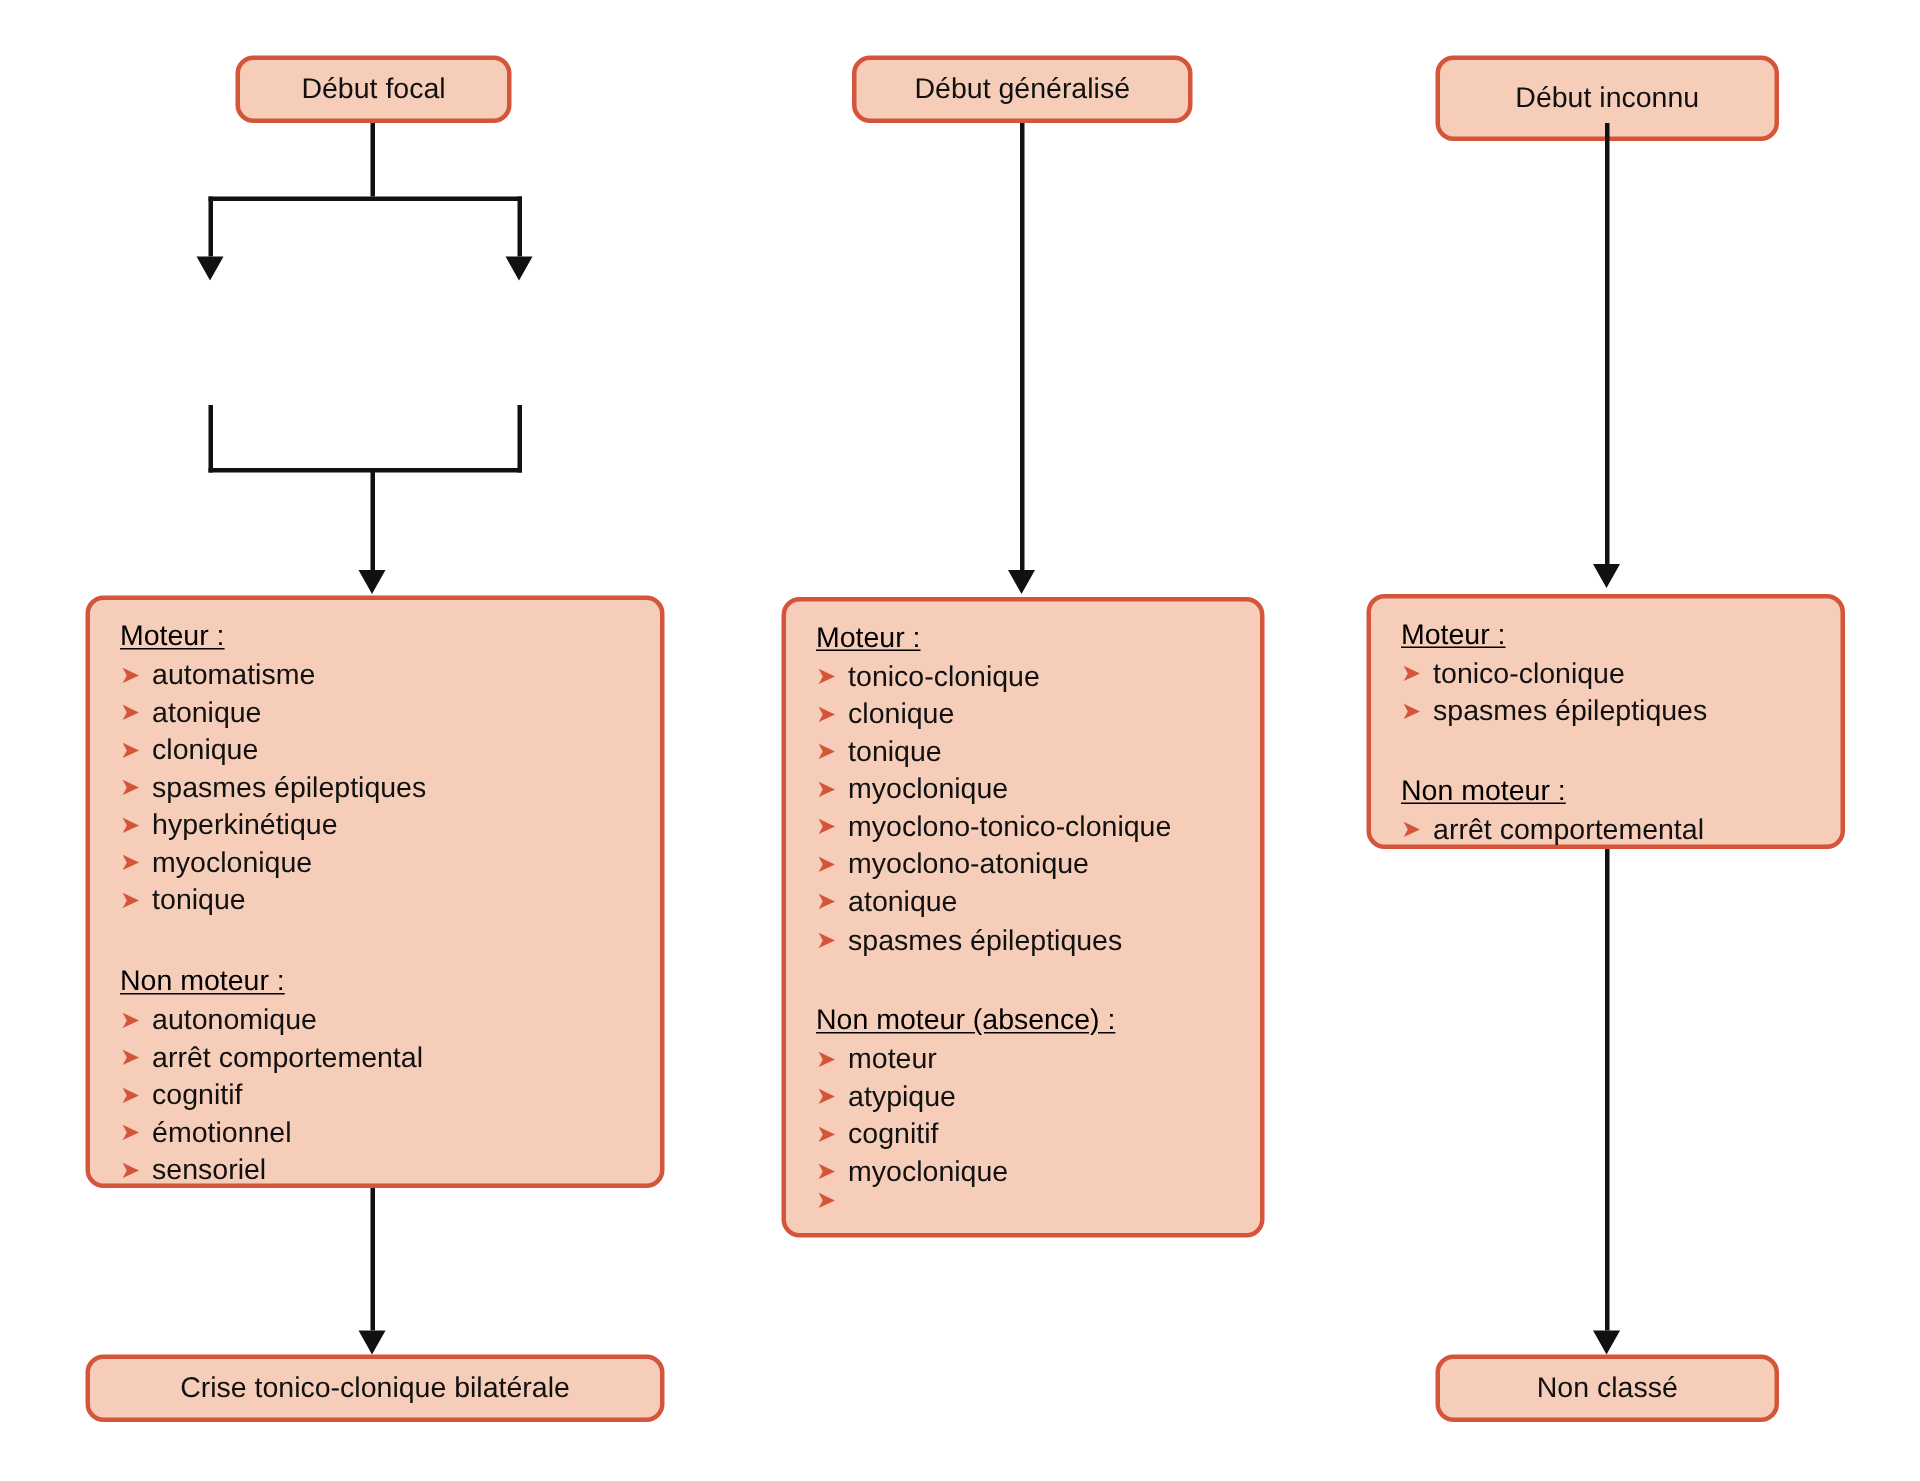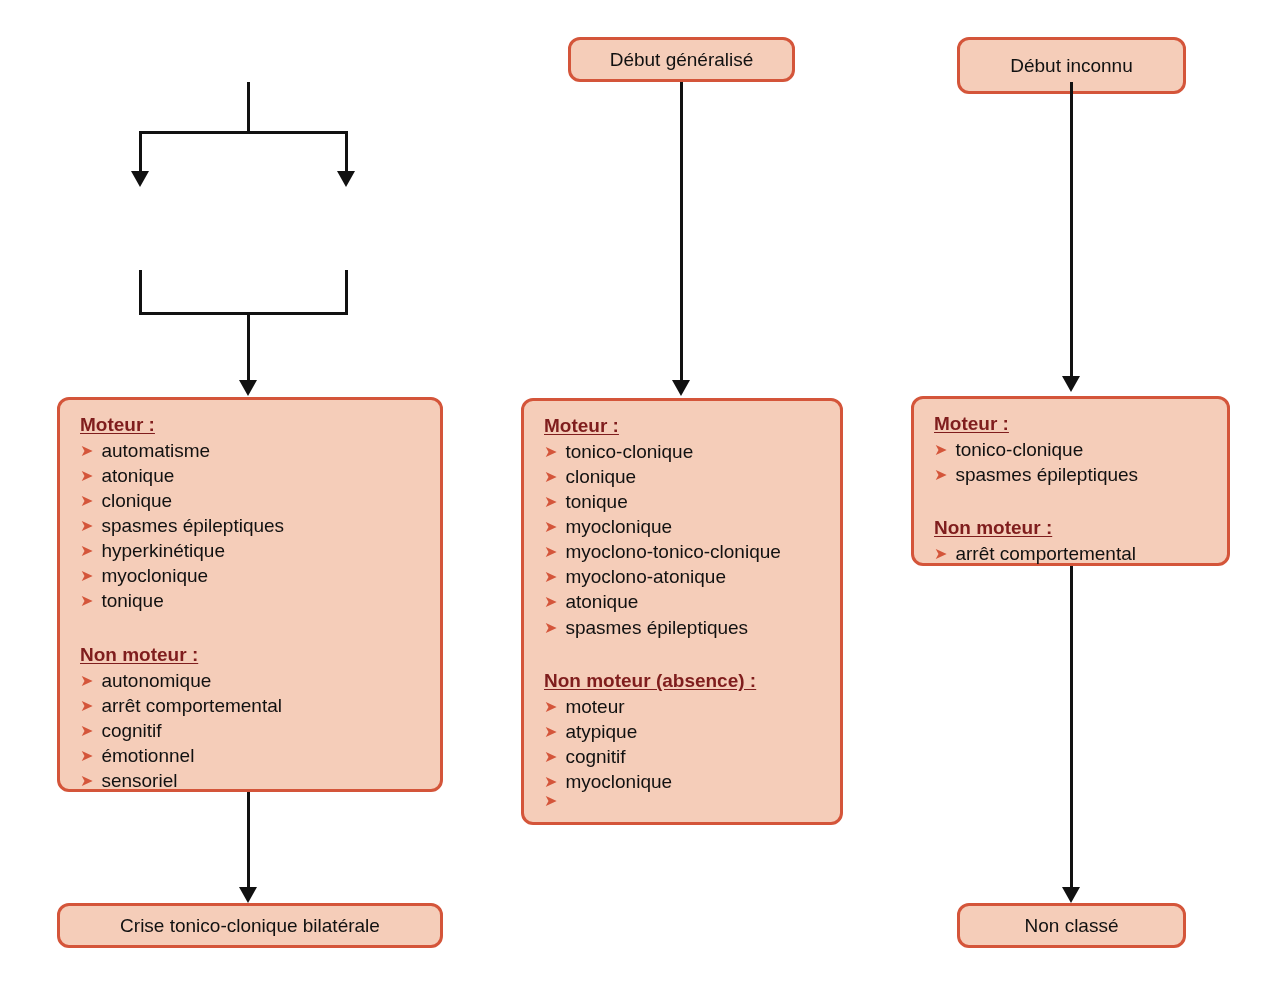--- a/index.html
+++ b/index.html
@@ -44,22 +44,22 @@
     font-size: 19px;
     color: #111111;
     font-weight: 400;
   }
   .node.listbox {
     padding: 14px 0 12px 20px;
   }
   
   .group-title {
     font-size: 19px;
-    font-weight: 700;
-    color: #7f1d1d;
+    font-weight: 400;
+    color: #000000;
     text-decoration: underline;
     text-underline-offset: 2px;
     margin: 0 0 2px 0;
     display: inline-block;
     white-space: nowrap;
   }
   .group + .group { margin-top: 30px; }
   ul.items {
     list-style: none;
     margin: 0;
@@ -99,20 +99,23 @@
     border-left: 9px solid transparent;
     border-right: 9px solid transparent;
     border-top: 16px solid #111111;
   }
 </style>
 </head>
 <body>
 
 <div id="canvas">
 
+  <div class="node header" style="left:157px; top:37px; width:184px; height:45px;">
+    <span>Début focal</span>
+  </div>
 
   <div class="vline" style="left:247px; top:82px; height:49px;"></div>
   <div class="hline" style="left:139px; top:131px; width:209px;"></div>
   <div class="vline" style="left:139px; top:131px; height:40px;"></div>
   <div class="arrowhead" style="left:131px; top:171px;"></div>
   <div class="vline" style="left:345px; top:131px; height:40px;"></div>
   <div class="arrowhead" style="left:337px; top:171px;"></div>
 
 
 

